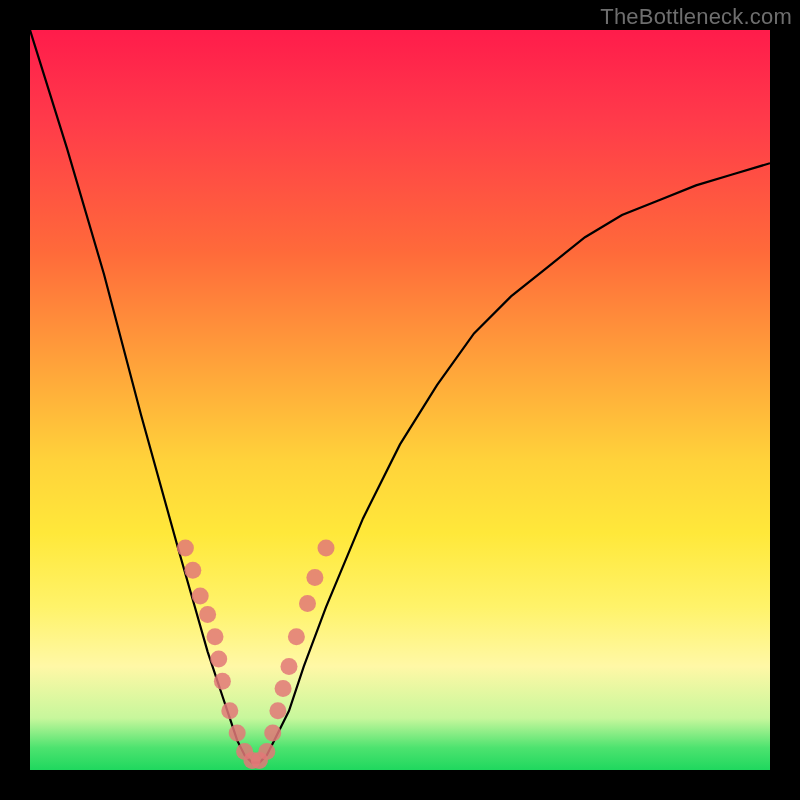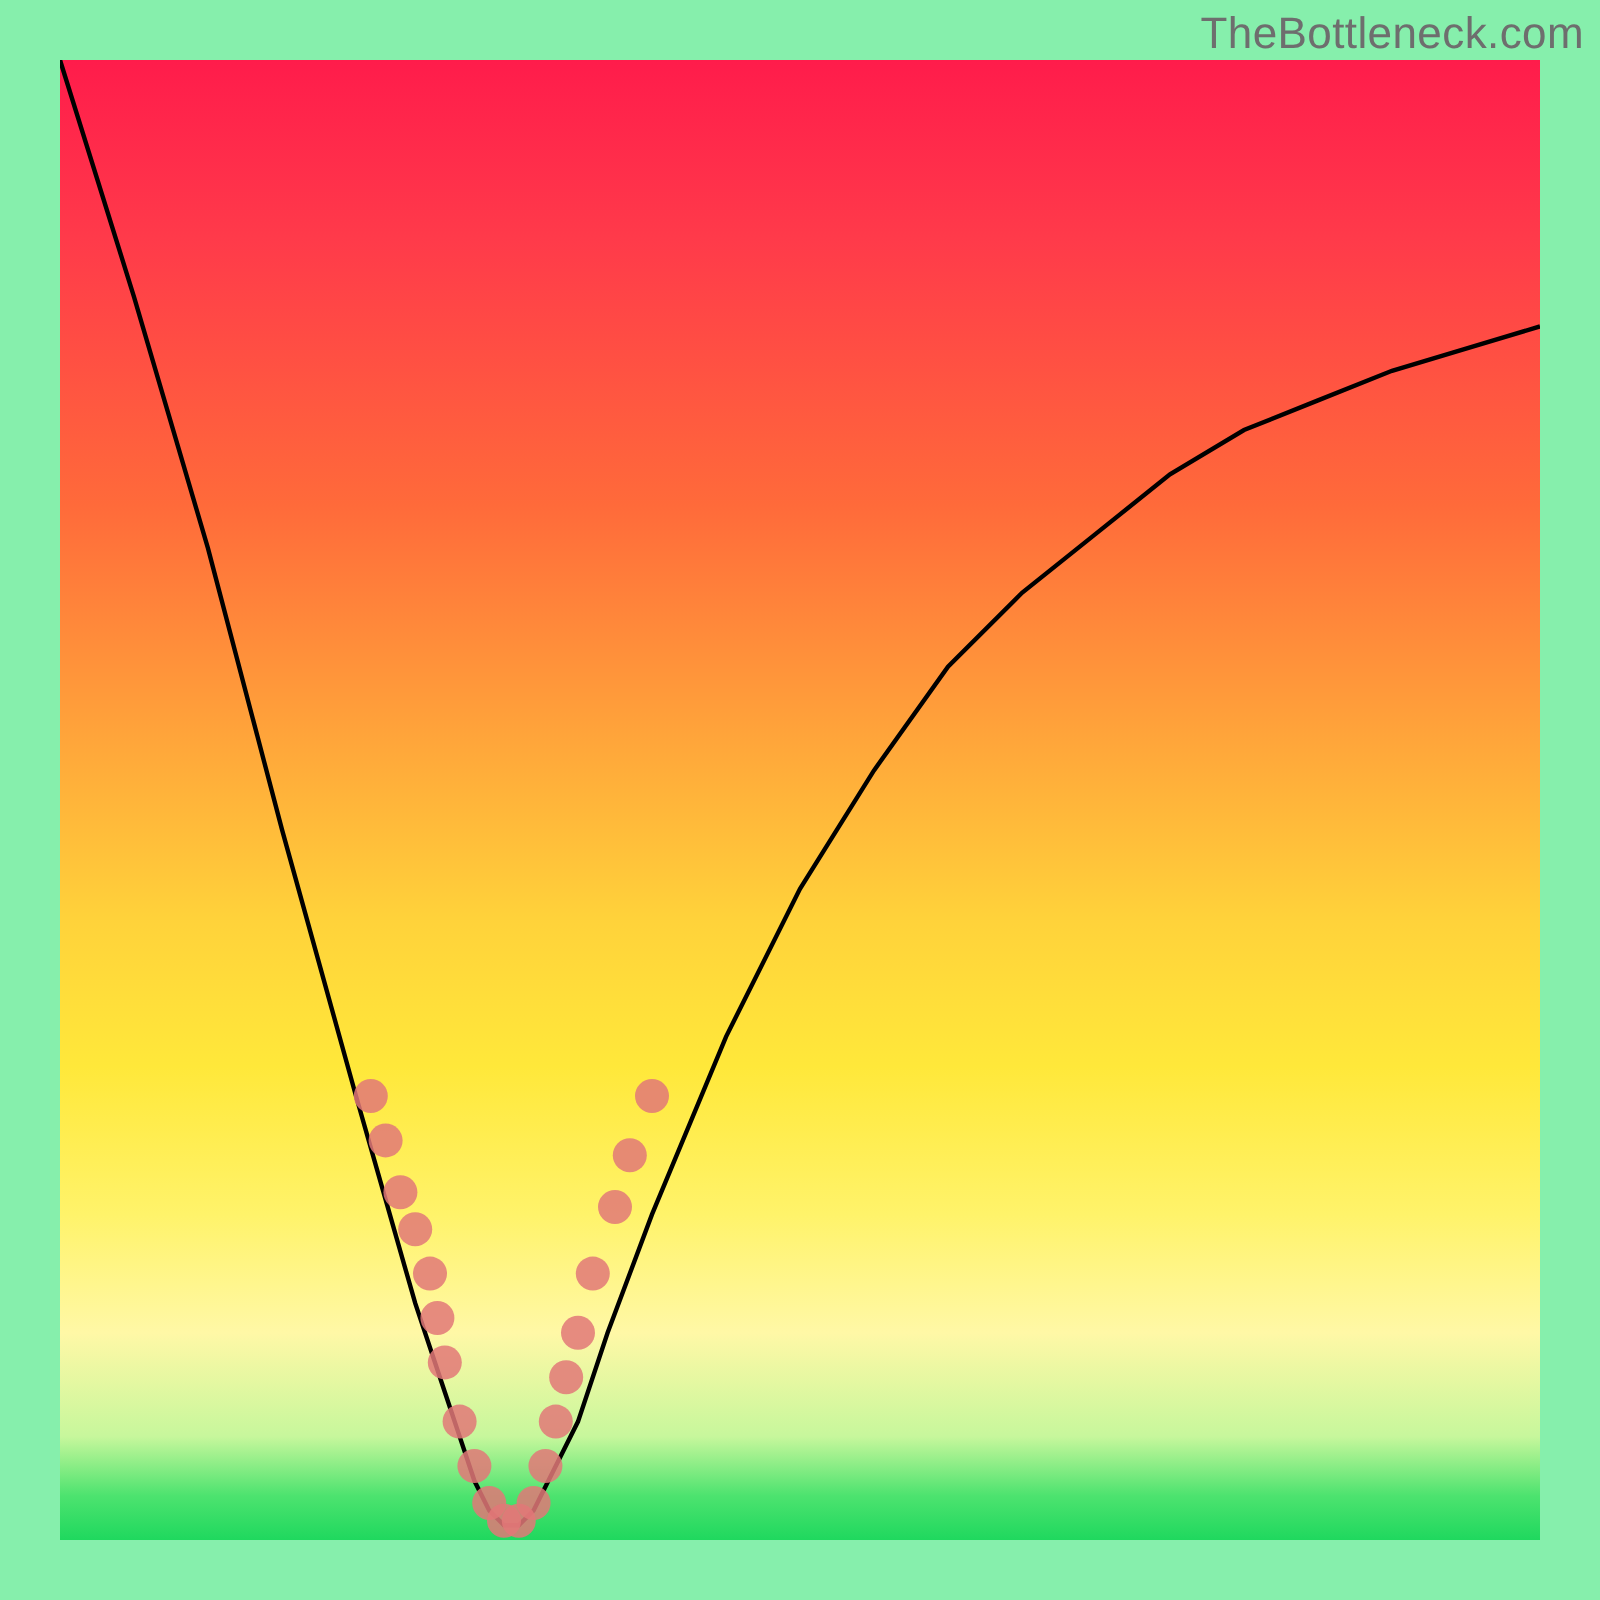--- a/index.html
+++ b/index.html
@@ -6,21 +6,21 @@
     margin: 0;
     padding: 0;
     width: 800px;
     height: 800px;
     overflow: hidden;
     font-family: Arial, Helvetica, sans-serif;
   }
   .frame {
     position: absolute;
     inset: 0;
-    background: #86efac;
+    background: #000000;
   }
   .plot {
     position: absolute;
     left: 30px;
     top: 30px;
     width: 740px;
     height: 740px;
     
     background: linear-gradient(
       to bottom,

